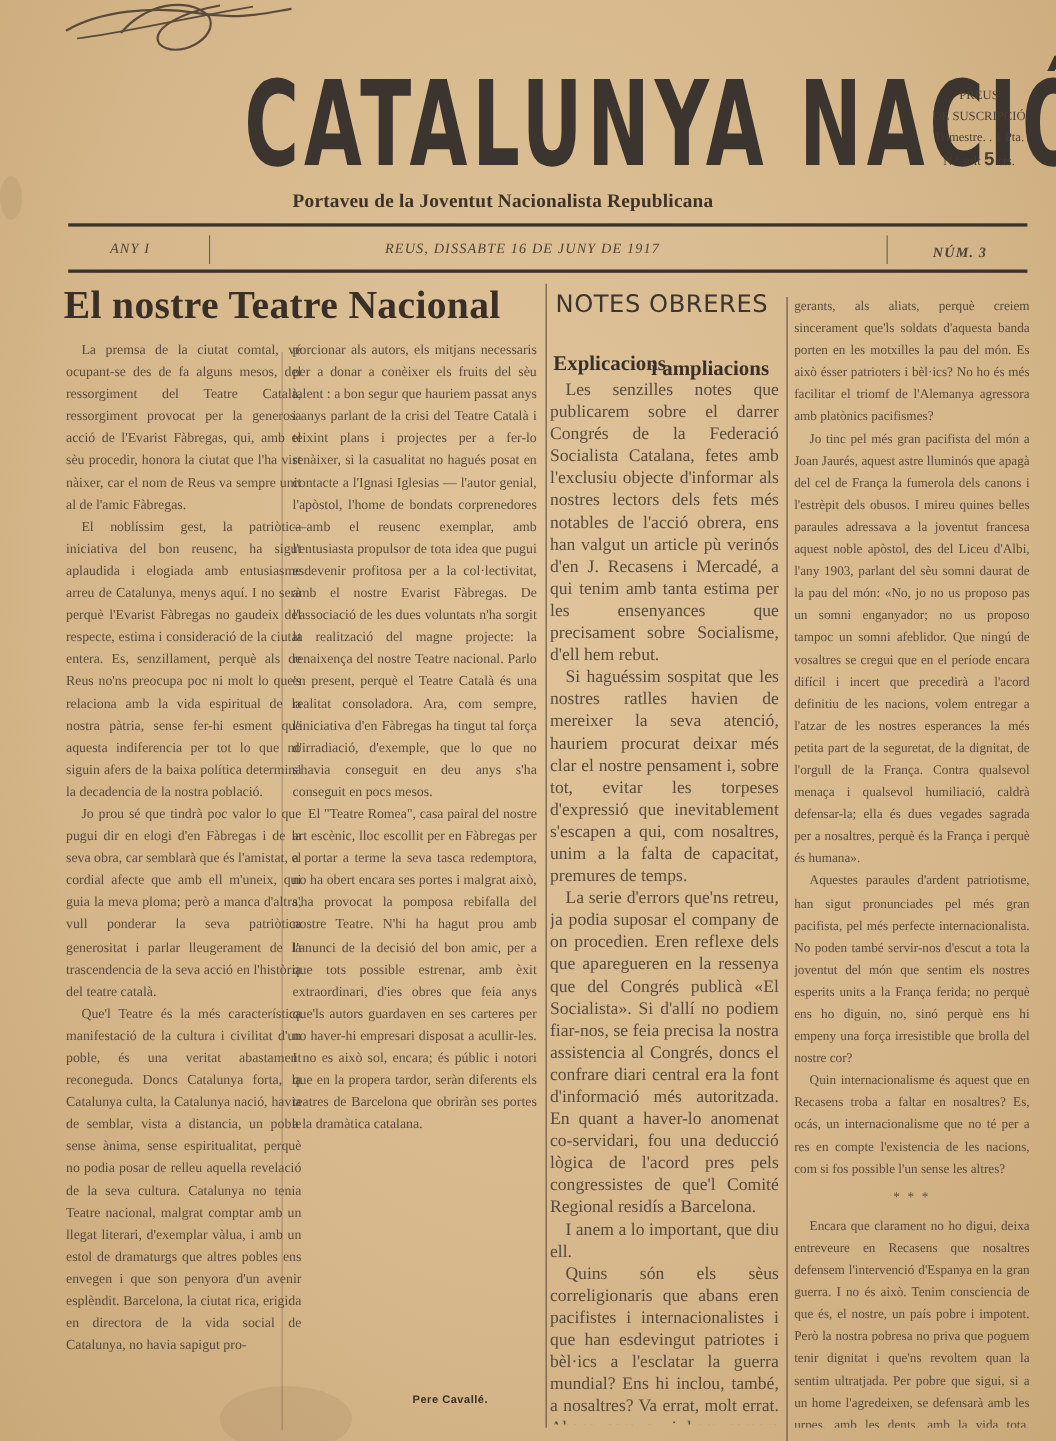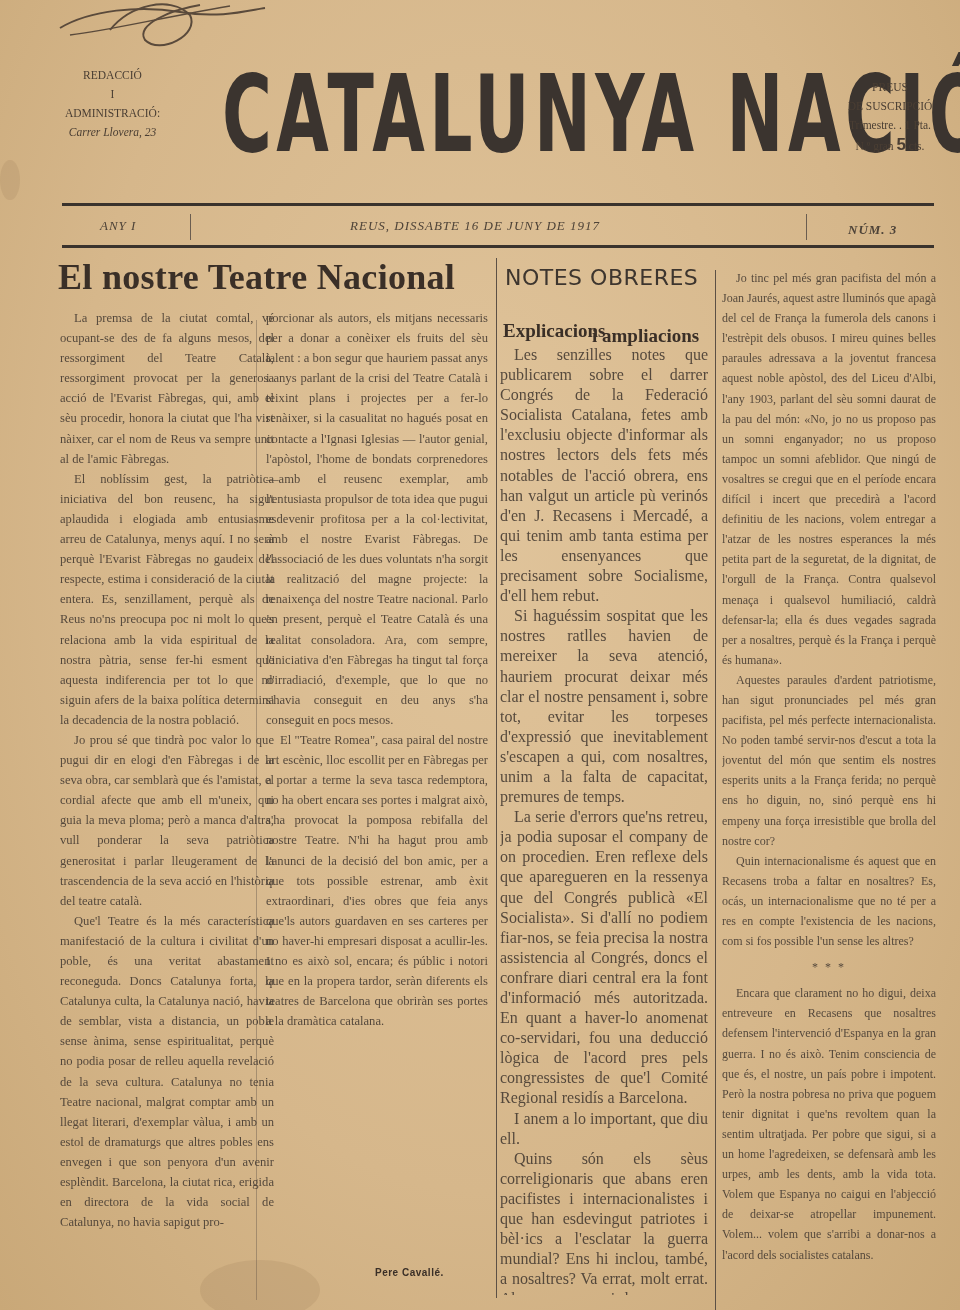--- a/index.html
+++ b/index.html
@@ -37,35 +37,30 @@
 <body>
 
 <div class="paper">
 
   <svg class="signature" viewBox="0 0 220 55">
     <path d="M10 28 C40 10, 90 5, 130 12 S200 10, 215 8" stroke="#5a4a3b" stroke-width="2" fill="none"></path>
     <path d="M60 30 C80 5, 120 -5, 140 15 C150 35, 110 55, 95 40 C85 25, 120 10, 150 5" stroke="#5a4a3b" stroke-width="2" fill="none"></path>
     <path d="M20 35 C60 30, 100 20, 180 6" stroke="#5a4a3b" stroke-width="1.5" fill="none"></path>
   </svg>
 
-  <div class="left-box">
-    <div>REDACCIÓ</div>
-    <div>I</div>
-    <div>ADMINISTRACIÓ:</div>
-    <div class="addr">Carrer Llovera, 23</div>
-  </div>
 
   <div class="masthead">CATALUNYA NACIÓ</div>
+  <div class="tagline">Portaveu de la Joventut Nacionalista Republicana</div>
 
   <div class="right-box">
     <div>PREUS</div>
     <div>DE SUSCRIPCIÓ</div>
     <div>Trimestre. . 1 Pta.</div>
     <div>
-      <span>N.º gran</span>
+      <span>N.º solt</span>
       <span class="big">5</span>
       <span>cts.</span>
     </div>
   </div>
 
   <div class="rule" style="top:203px;height:3px;"></div>
   <div class="dateline">
     <span style="left:38px;">ANY I</span>
     <div class="vsep" style="left:128px;top:6px;height:26px;"></div>
     <span style="left:288px;">REUS, DISSABTE 16 DE JUNY DE 1917</span>
@@ -100,20 +95,21 @@
   <div class="col" style="left:500px;top:345px;width:208px;height:950px;overflow:hidden;font-size:16px;">
     <p>Les senzilles notes que publicarem sobre el darrer Congrés de la Federació Socialista Catalana, fetes amb l'exclusiu objecte d'informar als nostres lectors dels fets més notables de l'acció obrera, ens han valgut un article pù verinós d'en J. Recasens i Mercadé, a qui tenim amb tanta estima per les ensenyances que precisament sobre Socialisme, d'ell hem rebut.</p>
     <p>Si haguéssim sospitat que les nostres ratlles havien de mereixer la seva atenció, hauriem procurat deixar més clar el nostre pensament i, sobre tot, evitar les torpeses d'expressió que inevitablement s'escapen a qui, com nosaltres, unim a la falta de capacitat, premures de temps.</p>
     <p>La serie d'errors que'ns retreu, ja podia suposar el company de on procedien. Eren reflexe dels que aparegueren en la ressenya que del Congrés publicà «El Socialista». Si d'allí no podiem fiar-nos, se feia precisa la nostra assistencia al Congrés, doncs el confrare diari central era la font d'informació més autoritzada. En quant a haver-lo anomenat co-servidari, fou una deducció lògica de l'acord pres pels congressistes de que'l Comité Regional residís a Barcelona.</p>
     <p>I anem a lo important, que diu ell.</p>
     <p>Quins són els sèus correligionaris que abans eren pacifistes i internacionalistes i que han esdevingut patriotes i bèl·ics a l'esclatar la guerra mundial? Ens hi inclou, també, a nosaltres? Va errat, molt errat. Abans com avui hem sempre totas les guerres; les considerem un engendre monstruós dels homes. Són el blasme de tot l'odi de que'ls nostres cors són capaços. Què més?</p>
     <p>Però la nostra aversió per les guerres no priva de que avui, davant la guerra actual, considerem unes guerreres i més bèl·ics als pacifistes a prova de torpill. Perquè, què seria de l'Europa si Guesde, Thomas, Vandelverde, Sembat, Mac Donald, Plejanov, haguessin arrastrat les masses pel camí d'aquest pacifisme? A quina percepció s'escapa de que aquest camí era aplanar els obstacles al kaiserisme, que s'hauria ensenyorit del món? No era, ademés, sembrar els gèrmens de noves guerres? Nosaltres defensem a uns beli-</p>
   </div>
 
   <div class="col" style="left:722px;top:268px;width:214px;height:1030px;overflow:hidden;font-size:12px;">
+    <p class="noind">gerants, als aliats, perquè creiem sincerament que'ls soldats d'aquesta banda porten en les motxilles la pau del món. Es això ésser patrioters i bèl·ics? No ho és més facilitar el triomf de l'Alemanya agressora amb platònics pacifismes?</p>
     <p>Jo tinc pel més gran pacifista del món a Joan Jaurés, aquest astre lluminós que apagà del cel de França la fumerola dels canons i l'estrèpit dels obusos. I mireu quines belles paraules adressava a la joventut francesa aquest noble apòstol, des del Liceu d'Albi, l'any 1903, parlant del sèu somni daurat de la pau del món: «No, jo no us proposo pas un somni enganyador; no us proposo tampoc un somni afeblidor. Que ningú de vosaltres se cregui que en el període encara difícil i incert que precedirà a l'acord definitiu de les nacions, volem entregar a l'atzar de les nostres esperances la més petita part de la seguretat, de la dignitat, de l'orgull de la França. Contra qualsevol menaça i qualsevol humiliació, caldrà defensar-la; ella és dues vegades sagrada per a nosaltres, perquè és la França i perquè és humana».</p>
     <p>Aquestes paraules d'ardent patriotisme, han sigut pronunciades pel més gran pacifista, pel més perfecte internacionalista. No poden també servir-nos d'escut a tota la joventut del món que sentim els nostres esperits units a la França ferida; no perquè ens ho diguin, no, sinó perquè ens hi empeny una força irresistible que brolla del nostre cor?</p>
     <p>Quin internacionalisme és aquest que en Recasens troba a faltar en nosaltres? Es, ocás, un internacionalisme que no té per a res en compte l'existencia de les nacions, com si fos possible l'un sense les altres?</p>
     <p class="stars">* * *</p>
     <p>Encara que clarament no ho digui, deixa entreveure en Recasens que nosaltres defensem l'intervenció d'Espanya en la gran guerra. I no és això. Tenim consciencia de que és, el nostre, un país pobre i impotent. Però la nostra pobresa no priva que poguem tenir dignitat i que'ns revoltem quan la sentim ultratjada. Per pobre que sigui, si a un home l'agredeixen, se defensarà amb les urpes, amb les dents, amb la vida tota. Volem que Espanya no caigui en l'abjecció de deixar-se atropellar impunement. Volem... volem que s'arribi a donar-nos a l'acord dels socialistes catalans.</p>
 
   </div>
 
   <div class="stain" style="left:200px;top:1260px;width:120px;height:60px;"></div>
   <div class="stain" style="left:0;top:160px;width:20px;height:40px;"></div>

